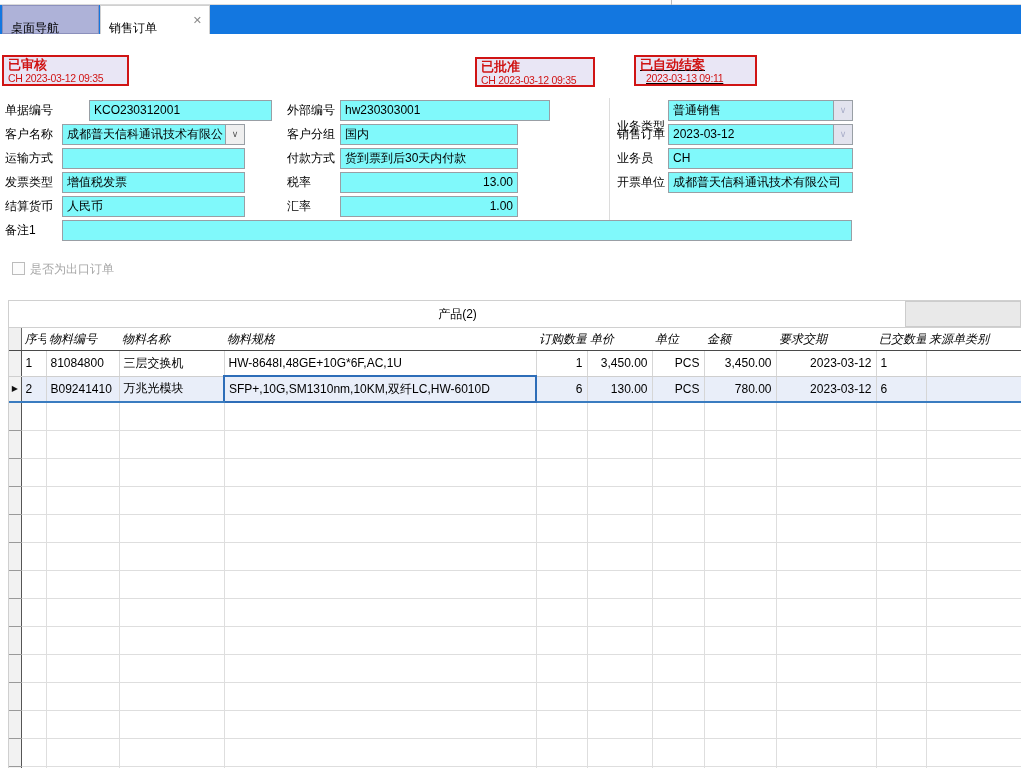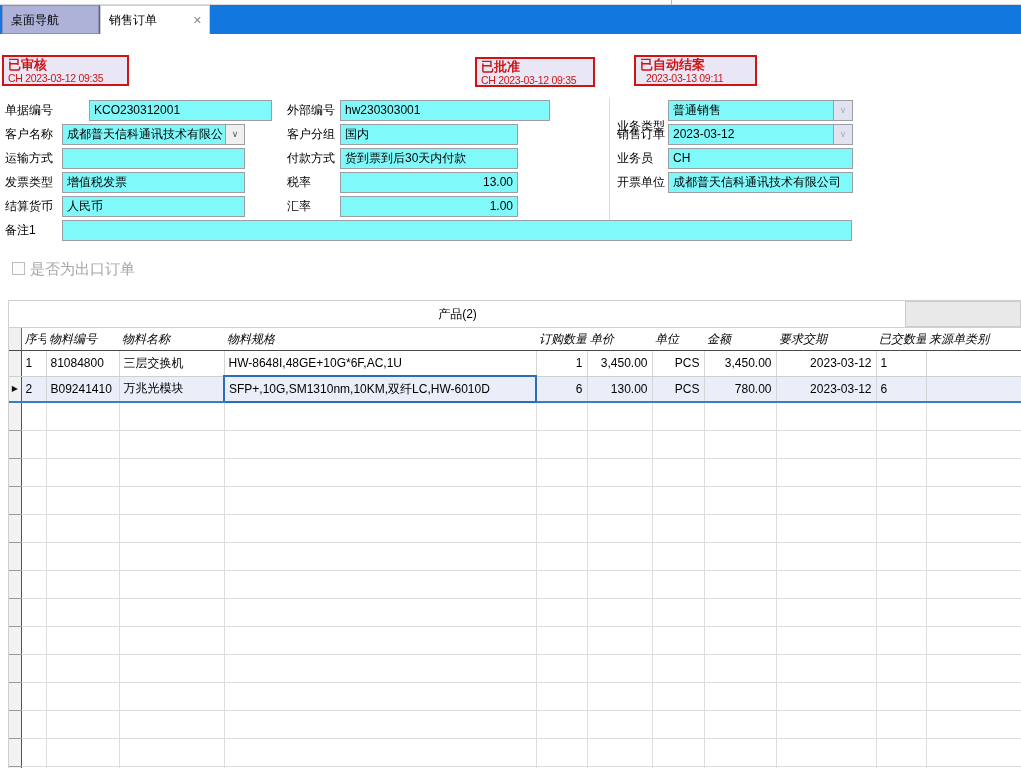--- a/index.html
+++ b/index.html
@@ -3,42 +3,42 @@
 <meta charset="utf-8">
 <style>
   html,body{margin:0;padding:0;}
   body{font-family:"Liberation Sans",sans-serif;background:#fff;}
   #app{position:relative;width:1021px;height:768px;background:#fff;overflow:hidden;}
 
   
   .top-strip{position:absolute;left:0;top:0;width:1021px;height:5px;background:#fdfdfd;border-bottom:1px solid #d9d9d9;box-sizing:border-box;}
   .top-tick{position:absolute;top:0;width:1px;height:5px;background:#b9b9b9;}
   .tabbar{position:absolute;left:0;top:5px;width:1021px;height:29px;background:#1377e0;}
-  .tab{position:absolute;top:0;height:29px;box-sizing:border-box;font-size:12px;line-height:29px;padding:0 8px;color:#000;cursor:default;white-space:nowrap;}
+  .tab{position:absolute;top:0;height:29px;box-sizing:border-box;font-size:12px;line-height:29px;padding:8px 8px;color:#000;cursor:default;white-space:nowrap;}
   .tab.inactive{left:2px;width:97px;background:#aeb2d8;border:1px solid #8b90bc;}
   .tab.active{left:100px;width:110px;background:#fff;border:1px solid #d0d0d0;border-bottom:none;}
   .tab .close{position:absolute;right:7px;top:0;line-height:29px;font-size:11px;color:#8a8a8a;}
 
   
   .stamp{position:absolute;background:#e9e6f5;border:2px solid #d01414;box-sizing:border-box;padding:1px 4px 2px 4px;overflow:hidden;}
   .stamp .t{font-size:13px;font-weight:bold;color:#d01414;line-height:14px;white-space:nowrap;}
   .stamp .l{font-size:10.5px;color:#d01414;line-height:12px;white-space:nowrap;letter-spacing:-0.3px;}
 
   
   .lbl{position:absolute;font-size:12px;line-height:21px;color:#000;white-space:nowrap;}
   .fld{position:absolute;height:21px;background:#80f9fb;border:1px solid #999fa5;box-sizing:border-box;font-size:12px;line-height:19px;padding:0 4px;white-space:nowrap;overflow:hidden;color:#000;}
   .fld.num{text-align:right;}
   .combo-btn{position:absolute;top:0;right:0;width:18px;height:19px;background:#efefef;border-left:1px solid #999fa5;text-align:center;font-size:9px;line-height:19px;color:#555;}
   .combo-btn.disabled{background:#e2e3ee;color:#a9aec9;}
   .vdivider{position:absolute;width:1px;background:#dcdcdc;}
 
   
   .chk-row{position:absolute;left:12px;top:262px;height:14px;}
   .chk-box{position:absolute;left:0;top:0;width:13px;height:13px;border:1px solid #bcbcbc;background:#fcfcfc;box-sizing:border-box;}
-  .chk-lbl{position:absolute;left:18px;top:0;font-size:15px;line-height:14px;color:#a6a6a6;white-space:nowrap;}
+  .chk-lbl{position:absolute;left:18px;top:0;font-size:12px;line-height:14px;color:#a6a6a6;white-space:nowrap;}
 
   
   .grid{position:absolute;left:8px;top:300px;width:1013px;height:468px;border-top:1px solid #d0d0d0;border-left:1px solid #cfcfcf;box-sizing:border-box;overflow:hidden;background:#fff;}
   .grid-caption{position:relative;height:27px;border-bottom:1px solid #d0d0d0;box-sizing:border-box;}
   .grid-caption .cap{position:absolute;left:0;top:0;width:897px;text-align:center;font-size:12px;line-height:26px;color:#000;}
   .grid-caption .corner{position:absolute;right:0;top:0;width:116px;height:26px;background:#e9e9e9;border:1px solid #cccccc;box-sizing:border-box;}
 
   table.pgrid{border-collapse:collapse;table-layout:fixed;width:1013px;font-size:12px;}
   table.pgrid th{font-weight:normal;text-align:left;height:22px;padding:0 3px;border-bottom:1px solid #4a4a4a;background:#fff;white-space:nowrap;overflow:hidden;font-style:italic;}
   table.pgrid th.sel{background:#f0f0f0;border-right:1px solid #6a6a6a;}
@@ -70,21 +70,21 @@
   </div>
 
   <div class="stamp" style="left:2px;top:55px;width:127px;height:31px;">
     <div class="t">已审核</div>
     <div class="l">CH 2023-03-12 09:35</div>
   </div>
   <div class="stamp" style="left:475px;top:57px;width:120px;height:30px;">
     <div class="t">已批准</div>
     <div class="l">CH 2023-03-12 09:35</div>
   </div>
-  <div class="stamp" style="left:634px;top:55px;width:123px;height:31px;">
+  <div class="stamp" style="left:634px;top:55px;width:123px;height:31px;text-decoration:underline;">
     <div class="t">已自动结案</div>
     <div class="l" style="padding-left:6px;">2023-03-13 09:11</div>
   </div>
 
   <div class="vdivider" style="left:609px;top:98px;height:122px;"></div>
 
   <div class="lbl" style="left:5px;top:100px;">单据编号</div>
   <div class="fld" style="left:74px;top:100px;width:183px;margin-left:15px;">KCO230312001</div>
   <div class="lbl" style="left:287px;top:100px;">外部编号</div>
   <div class="fld" style="left:340px;top:100px;width:210px;">hw230303001</div>

